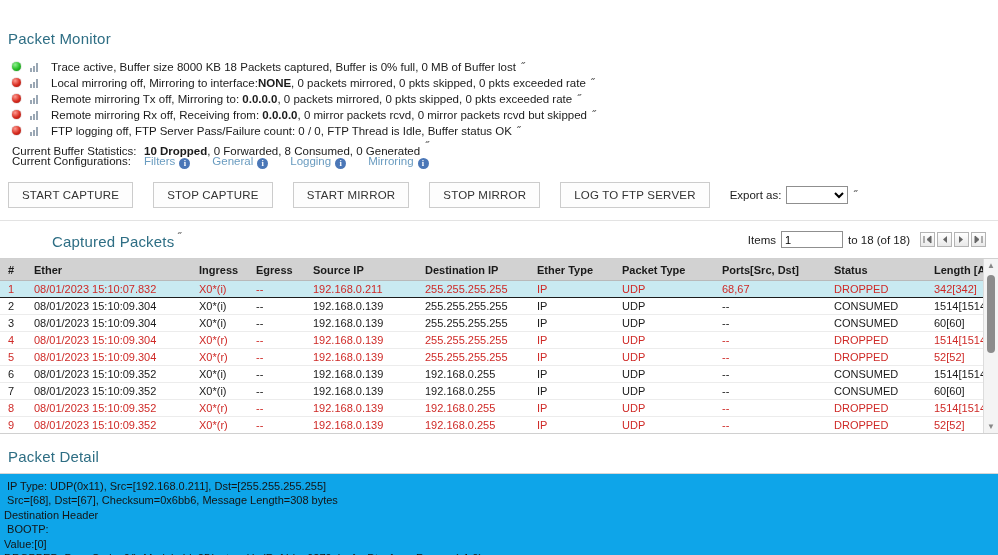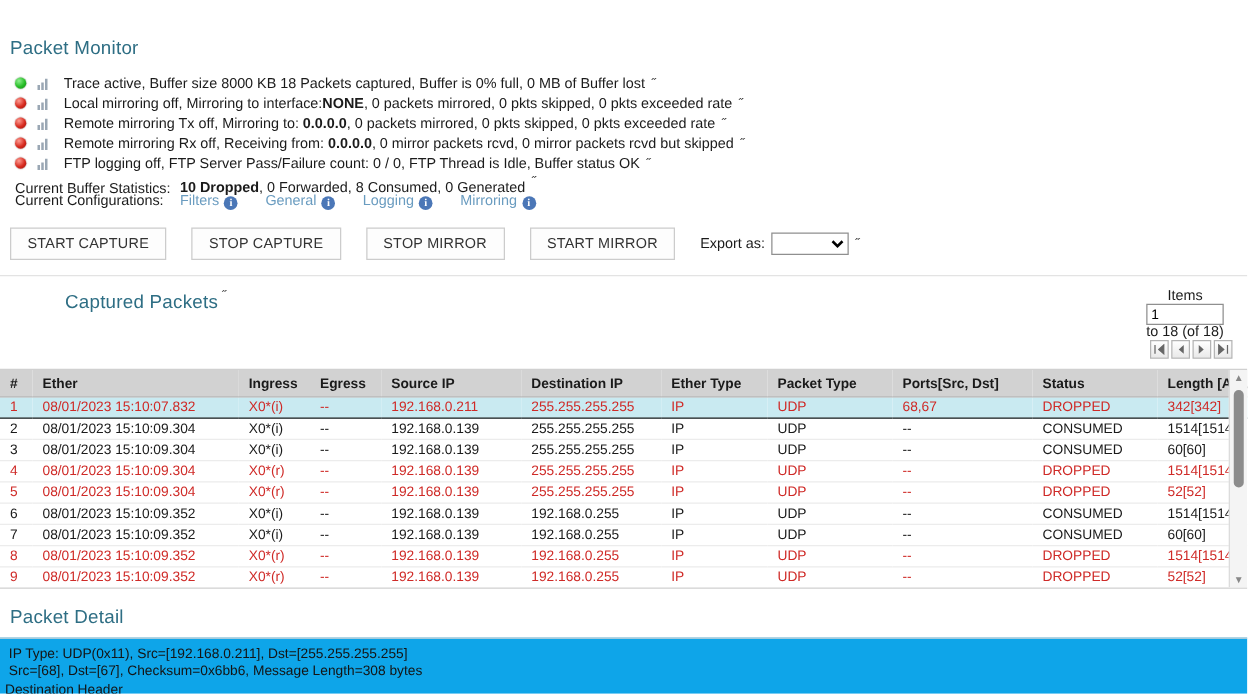--- a/index.html
+++ b/index.html
@@ -151,21 +151,21 @@
   }
 
   
   .cap-head {
     display: flex;
     align-items: flex-start;
     justify-content: space-between;
     padding: 10px 12px 0 8px;
     margin-left: 44px;
   }
-  .pager { display: flex; align-items: center; font-size: 11.5px; color: #1b1b1b; flex-direction: column; }
+  .pager { display: flex; align-items: center; font-size: 11.5px; color: #1b1b1b; }
   .pager-input {
     width: 54px; height: 15px;
     border: 1px solid #8f8f8f;
     font-size: 11px;
     margin: 0 5px;
     padding: 0 3px;
     font-family: "Liberation Sans", sans-serif;
   }
   .pager-btns { display: flex; margin-left: 8px; }
   .pg-btn {
@@ -346,22 +346,23 @@
 
     <div class="stat-line">
       <span class="stat-label">Current Configurations:</span><span class="cfg-group" id="cfg-links"><a class="cfg-link">Filters</a><span class="info-ico">i</span><a class="cfg-link">General</a><span class="info-ico">i</span><a class="cfg-link">Logging</a><span class="info-ico">i</span><a class="cfg-link">Mirroring</a><span class="info-ico">i</span></span>
     </div>
   </div>
 
   <div class="toolbar">
     <span id="toolbar-buttons" style="display:flex;">
         <button class="btn">START CAPTURE</button>
         <button class="btn">STOP CAPTURE</button>
+        <button class="btn">START MIRROR</button>
         <button class="btn">STOP MIRROR</button>
-        <button class="btn">START MIRROR</button>
+        <button class="btn">LOG TO FTP SERVER</button>
       </span>
     <span class="export-label">Export as:</span>
     <select class="export-select" id="export-select"><option value=""></option><option value="CSV">CSV</option><option value="PCAP">PCAP</option><option value="TXT">TXT</option></select>
     <span class="trail">˝</span>
   </div>
   <hr class="hr">
 
   <div class="cap-head">
     <div class="section-title">
       <span>Captured Packets</span><span class="tick">˝</span>

